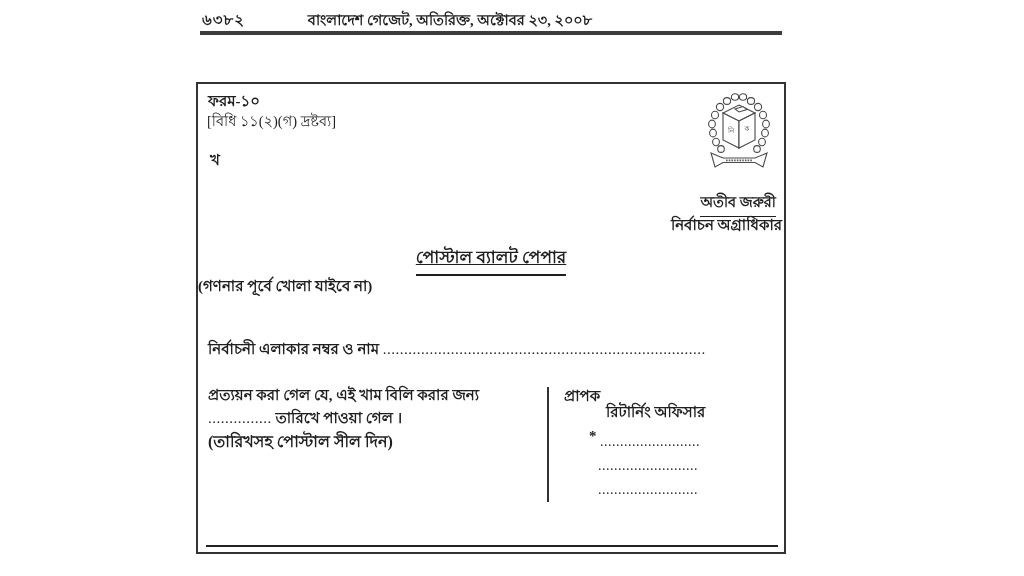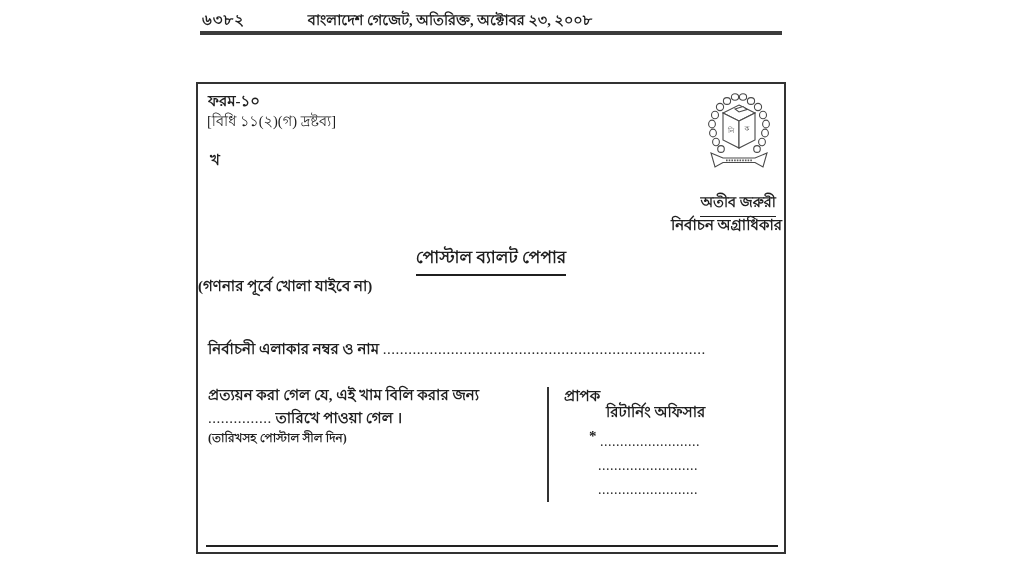--- a/index.html
+++ b/index.html
@@ -22,30 +22,30 @@
   .rule-ref { left: 9px; top: 26px; font-size: 14.5px; font-weight: 500; }
   .section-letter { left: 12px; top: 64px; font-size: 15px; font-weight: 700; }
 
   .emblem { right: 6px; top: 8px; width: 78px; height: 90px; }
 
   .urgency { right: 8px; top: 107px; font-size: 14.5px; font-weight: 700; }
   .urgency .u-line { display: inline-block; border-bottom: 1.5px solid #1f1f1f; padding-bottom: 1px; }
   .priority { right: 2px; top: 129px; font-size: 15px; font-weight: 600; }
 
   .form-title { left: 0; right: 0; top: 160px; text-align: center; font-size: 17px; font-weight: 700; }
-  .form-title .u-line { display: inline-block; border-bottom: 2px solid #1f1f1f; padding-bottom: 2px; }
+  .form-title .u-line { display: inline-block; border-bottom: 2px solid #1f1f1f; padding-bottom: 2px; text-decoration: underline; }
   .form-subtitle { left: 0; right: 0; top: 190px; text-align: left; font-size: 15px; font-weight: 600; }
 
   .constituency { left: 10px; top: 253px; font-size: 15px; white-space: nowrap; }
   .constituency .lbl { font-weight: 700; }
   .dots { font-weight: 400; letter-spacing: 0.5px; color: #2a2a2a; }
 
   .cert-line1 { left: 10px; top: 299px; font-size: 15px; font-weight: 600; }
   .cert-line2 { left: 10px; top: 322px; font-size: 15px; font-weight: 600; }
-  .cert-line3 { left: 10px; top: 345px; font-size: 12px; font-weight: 600; }
+  .cert-line3 { left: 10px; top: 345px; font-size: 16px; font-weight: 600; }
 
   .col-divider { left: 349px; top: 303px; width: 2px; height: 115px; background: #333; }
 
   .recipient-label { left: 366px; top: 300px; font-size: 15px; font-weight: 700; }
   .recipient-name { left: 408px; top: 316px; font-size: 15px; font-weight: 600; }
   .addr-asterisk { left: 391px; top: 344px; font-size: 15px; font-weight: 700; }
   .addr-line { font-size: 14px; letter-spacing: 0.5px; }
   .addr-line-1 { left: 402px; top: 350px; }
   .addr-line-2 { left: 400px; top: 374px; }
   .addr-line-3 { left: 400px; top: 398px; }

